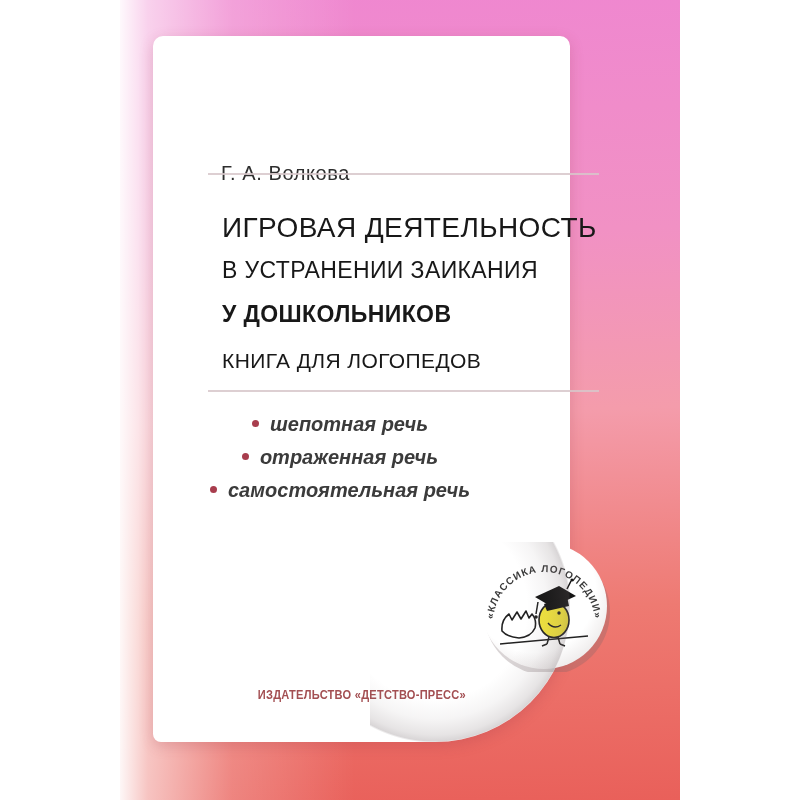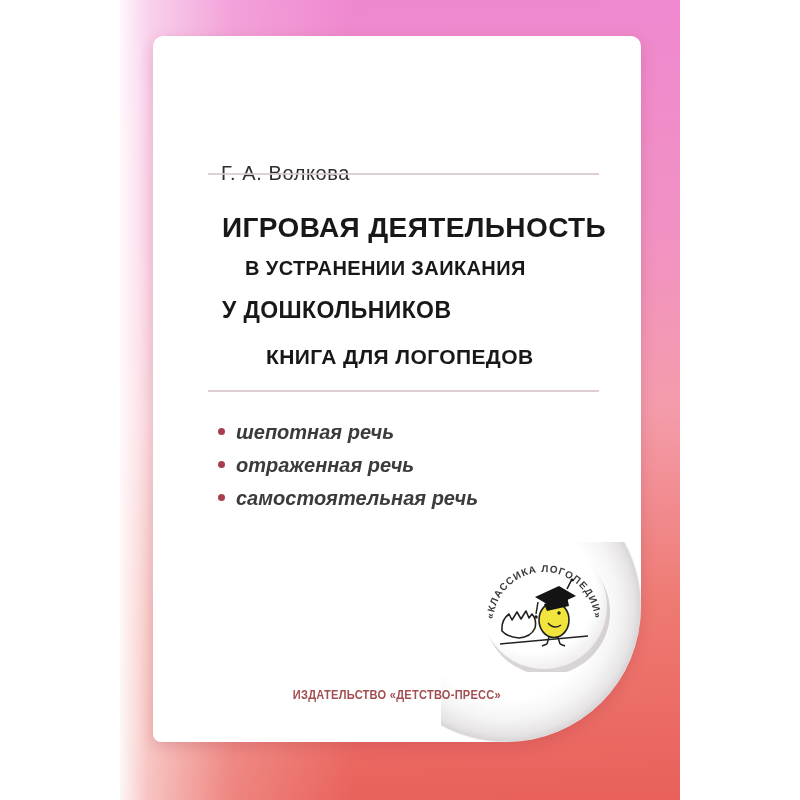--- a/index.html
+++ b/index.html
@@ -14,21 +14,21 @@
     position:absolute;left:120px;top:0;width:560px;height:800px;
     background:
       linear-gradient(90deg, rgba(255,255,255,.95) 0%, rgba(255,255,255,.62) 5%,
                       rgba(255,255,255,.22) 20%, rgba(255,255,255,0) 42%),
       linear-gradient(178deg, var(--bg-pink-top) 0%, #f191c4 30%, #f49cab 52%,
                       #ee7a72 76%, var(--bg-coral-bottom) 100%);
   }
 
   
   .cover{
-    position:absolute;left:153px;top:36px;width:488px;height:706px;
+    position:absolute;left:153px;top:36px;width:417px;height:706px;
     background:#ffffff;
     border-radius:10px 10px 135px 8px;
     box-shadow:0 4px 14px rgba(150,50,70,.22);
   }
   .curl-shade{
     position:absolute;right:0;bottom:0;width:200px;height:200px;
     border-bottom-right-radius:135px;pointer-events:none;
     background:radial-gradient(circle 135px at 65px 65px,
       rgba(0,0,0,0) 0 92px, rgba(125,112,115,.07) 112px,
       rgba(118,105,108,.18) 128px, rgba(108,96,100,.26) 134px,
@@ -37,26 +37,26 @@
 
   .author{
     position:absolute;left:68px;top:126px;
     font-size:20px;color:#2e2e2e;letter-spacing:.6px;
   }
   .divider{position:absolute;left:55px;width:391px;height:2px;background:#d7c7ca;opacity:.85;}
   .divider-1{top:137px;}
   .divider-2{top:354px;}
 
   .title-block{position:absolute;left:69px;top:176px;color:#181818;}
-  .title-1{font-size:28px;font-weight:700;letter-spacing:.4px;white-space:nowrap;}
-  .title-2{font-size:20px;font-weight:700;letter-spacing:.4px;margin-top:13px;white-space:nowrap;margin-left:23px;}
+  .title-1{font-size:28px;font-weight:400;letter-spacing:.4px;white-space:nowrap;}
+  .title-2{font-size:23px;font-weight:400;letter-spacing:.4px;margin-top:13px;white-space:nowrap;}
   .title-3{font-size:23px;font-weight:700;letter-spacing:.4px;margin-top:17px;white-space:nowrap;}
-  .subtitle{font-size:21px;font-weight:700;letter-spacing:.4px;margin-top:21px;white-space:nowrap;margin-left:44px;}
+  .subtitle{font-size:21px;font-weight:400;letter-spacing:.4px;margin-top:21px;white-space:nowrap;}
 
-  .bullet-list{position:absolute;left:57px;top:372px;list-style:none;margin:8px;padding:0;}
+  .bullet-list{position:absolute;left:57px;top:372px;list-style:none;margin:0;padding:0;text-align:center;}
   .bullet-list li{
     font-size:20px;font-weight:700;font-style:italic;color:#3b3b3b;
     line-height:33px;white-space:nowrap;
   }
   .dot{
     display:inline-block;width:7px;height:7px;border-radius:50%;
     background:var(--bullet-red);margin-right:11px;vertical-align:middle;
     position:relative;top:-2px;
   }
 

